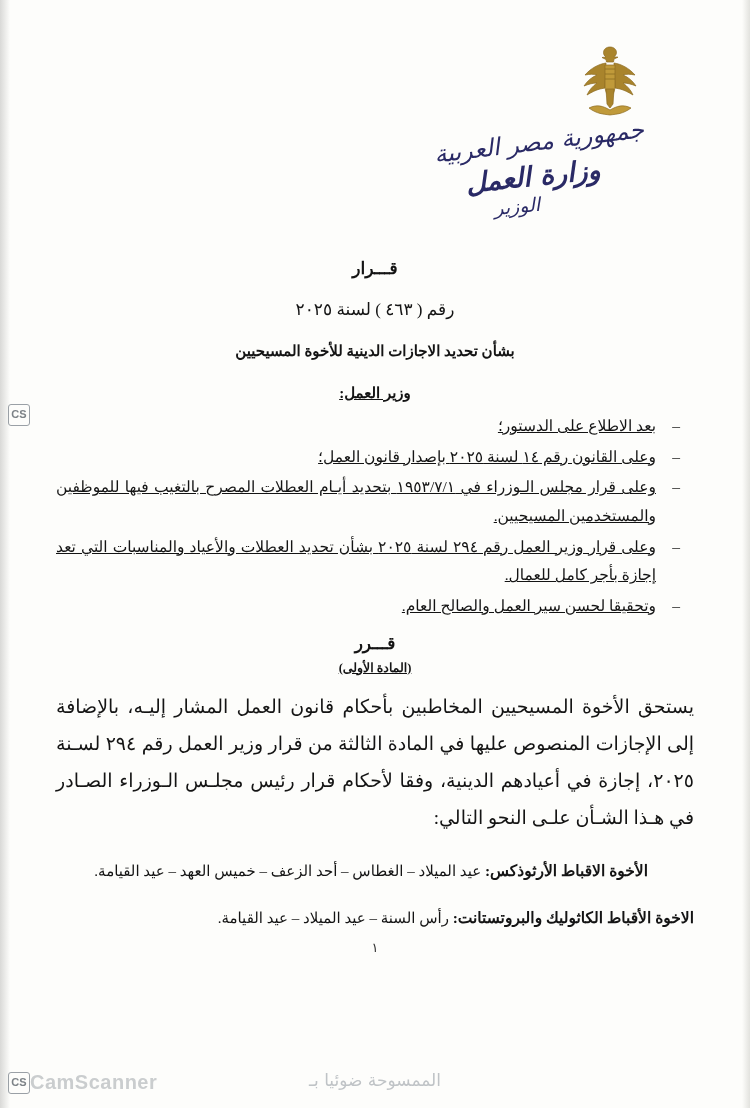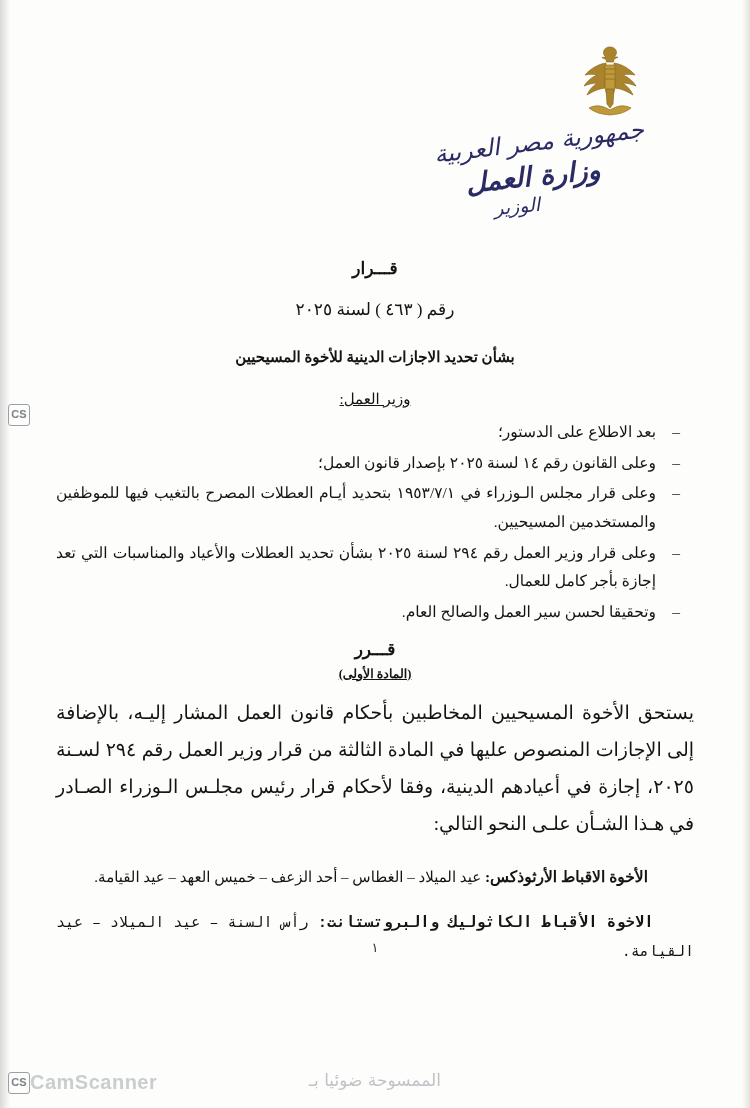--- a/index.html
+++ b/index.html
@@ -132,42 +132,43 @@
   .ttl {
     text-align: center;
     font-weight: bold;
     font-size: 17px;
     letter-spacing: 6px;
     margin-bottom: 20px;
   }
   .decree-no {
     text-align: center;
     font-size: 17px;
-    margin-bottom: 28px;
+    margin-bottom: 22px;
     letter-spacing: 1px;
   }
   .subject {
     text-align: center;
     font-weight: bold;
     font-size: 15px;
     margin-bottom: 24px;
   }
   .minister {
     text-align: center;
-    font-weight: normal;
+    font-weight: bold;
     font-size: 15px;
     text-decoration: underline;
     margin-bottom: 10px;
   }
   ul.clauses {
     list-style: none;
     margin: 0;
     padding: 0 12px 0 0;
     font-size: 15.5px;
     line-height: 1.85;
+    text-decoration: underline;
   }
   ul.clauses li {
     position: relative;
     padding-right: 26px;
     margin-bottom: 2px;
     text-align: justify;
     text-align-last: right;
   }
   ul.clauses li::before {
     content: "–";
@@ -207,22 +208,21 @@
     padding-right: 46px;
     text-align: justify;
     text-align-last: right;
   }
   .denom .name {
     font-weight: bold;
     font-size: 15.5px;
   }
   .denom.two {
     padding-right: 0;
-    text-align: left;
-    font-family: Liberation Mono, monospace;
+    text-align: right;
   }
   .page-number {
     position: absolute;
     left: 0;
     right: 0;
     top: 940px;
     text-align: center;
     font-size: 13px;
     color: #333;
   }

